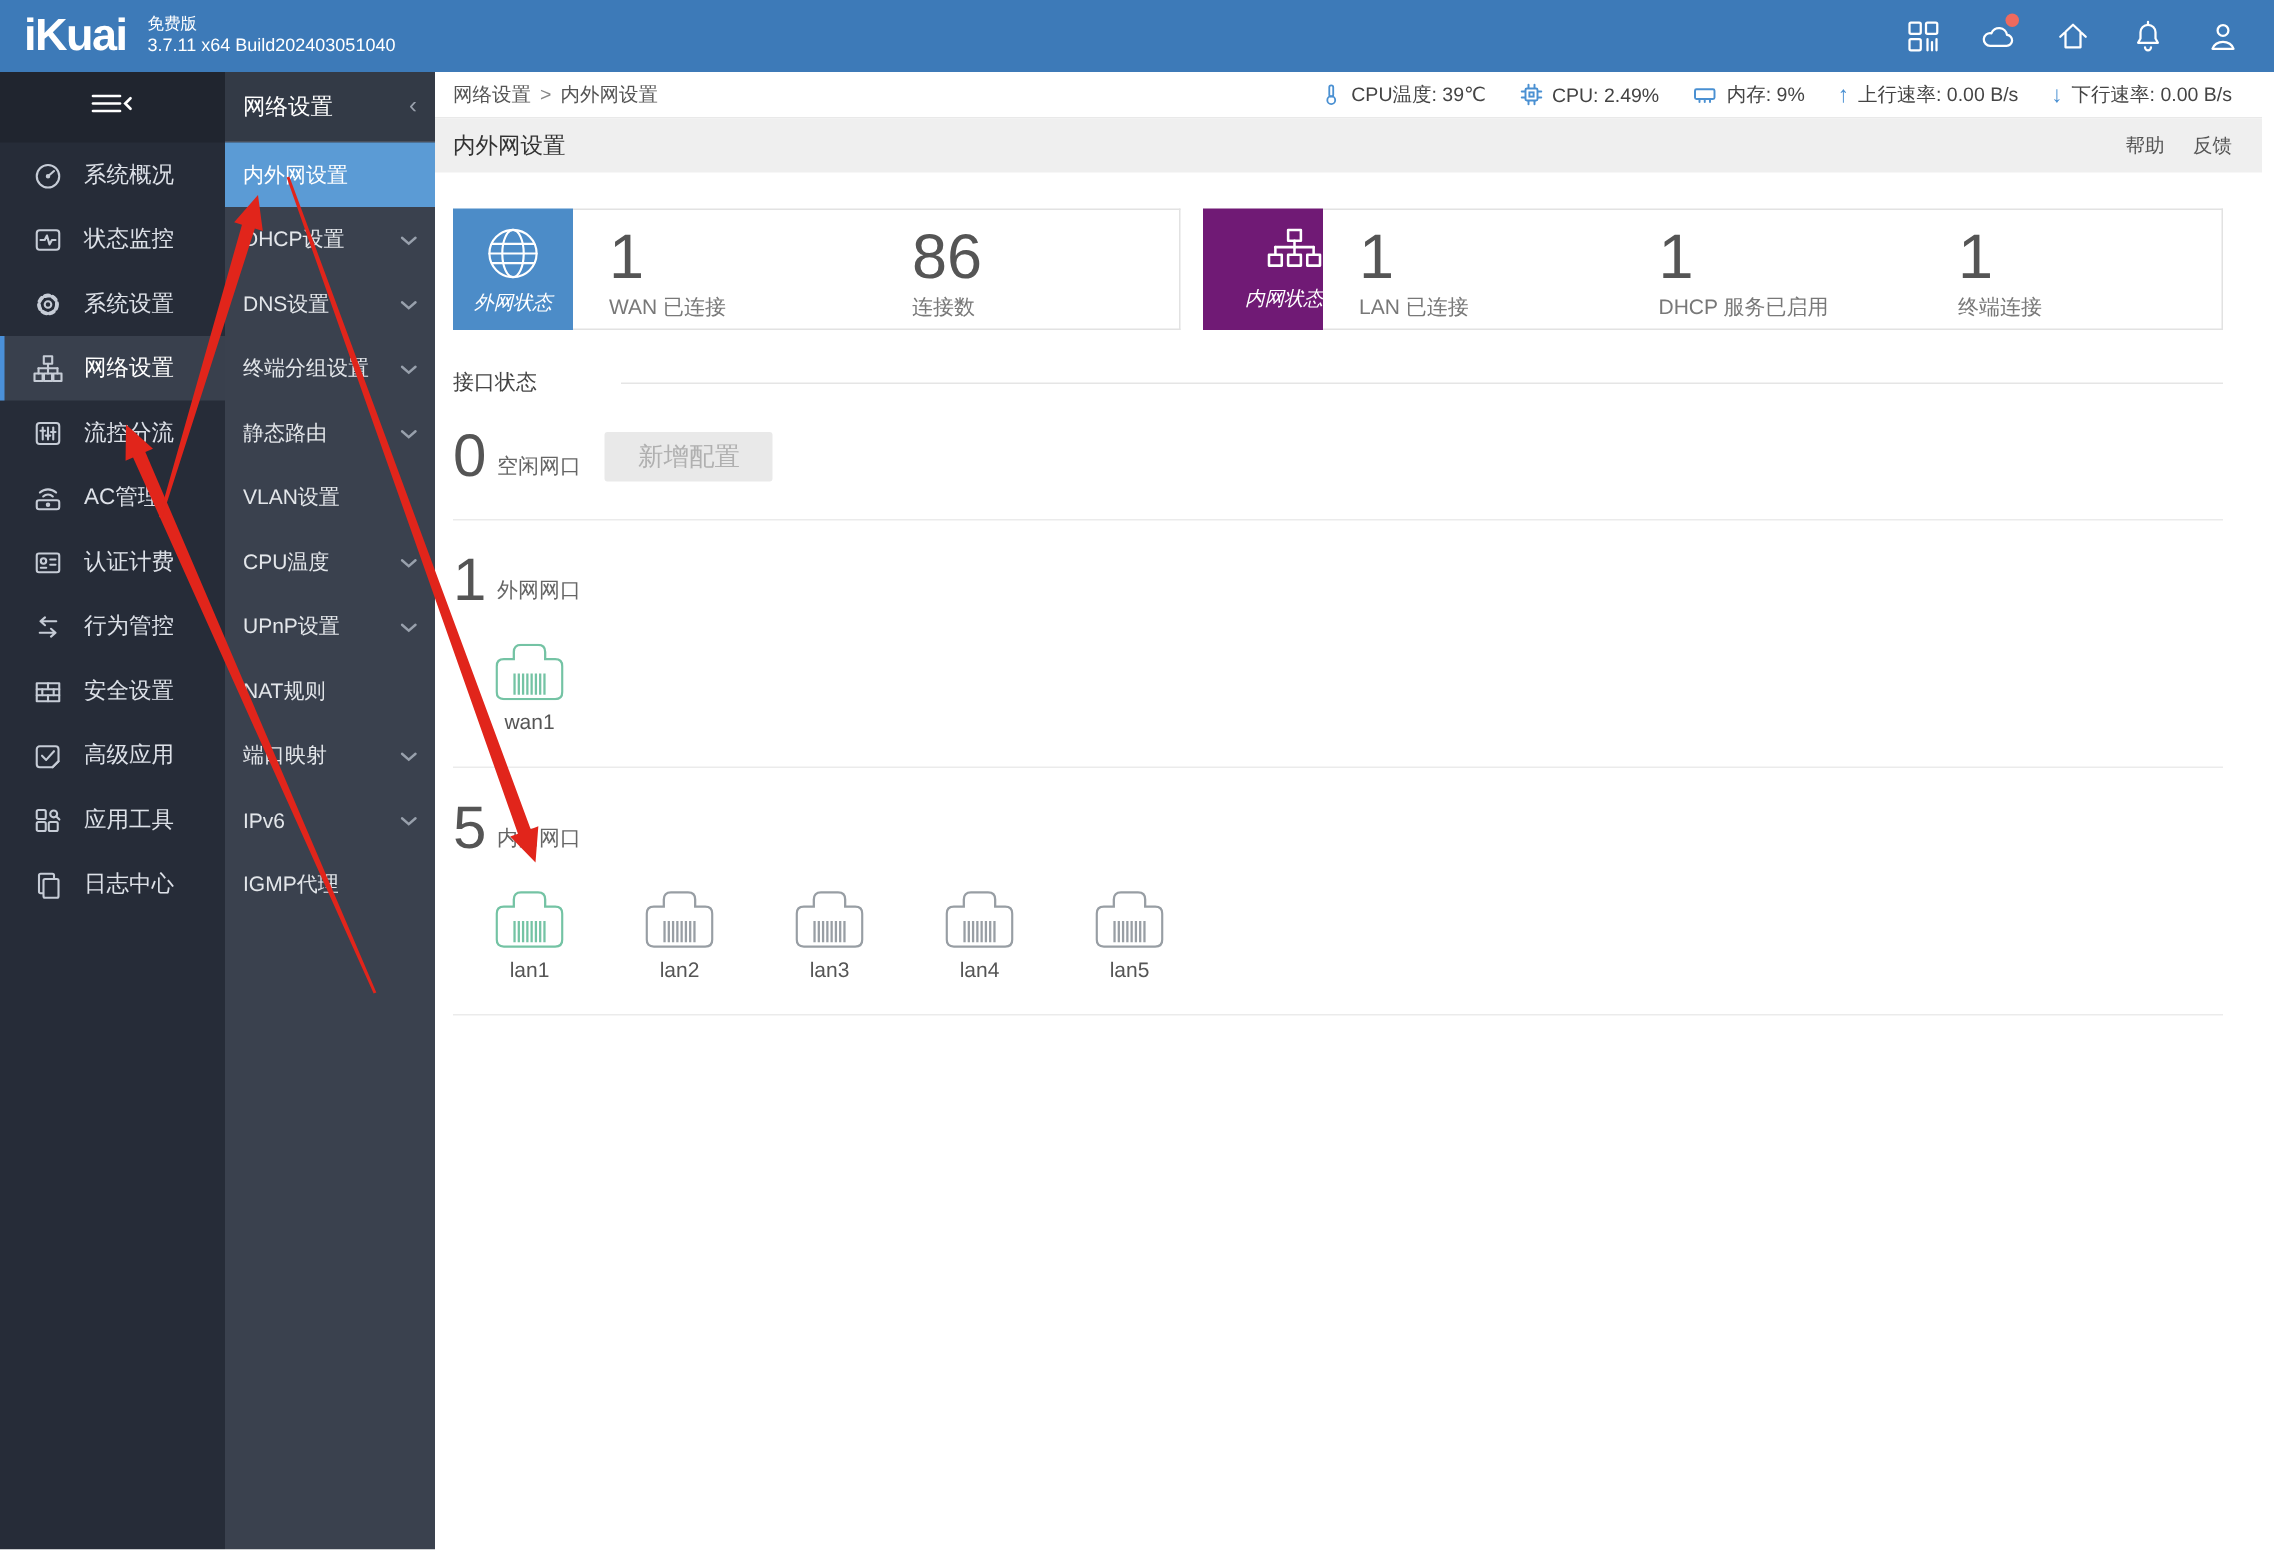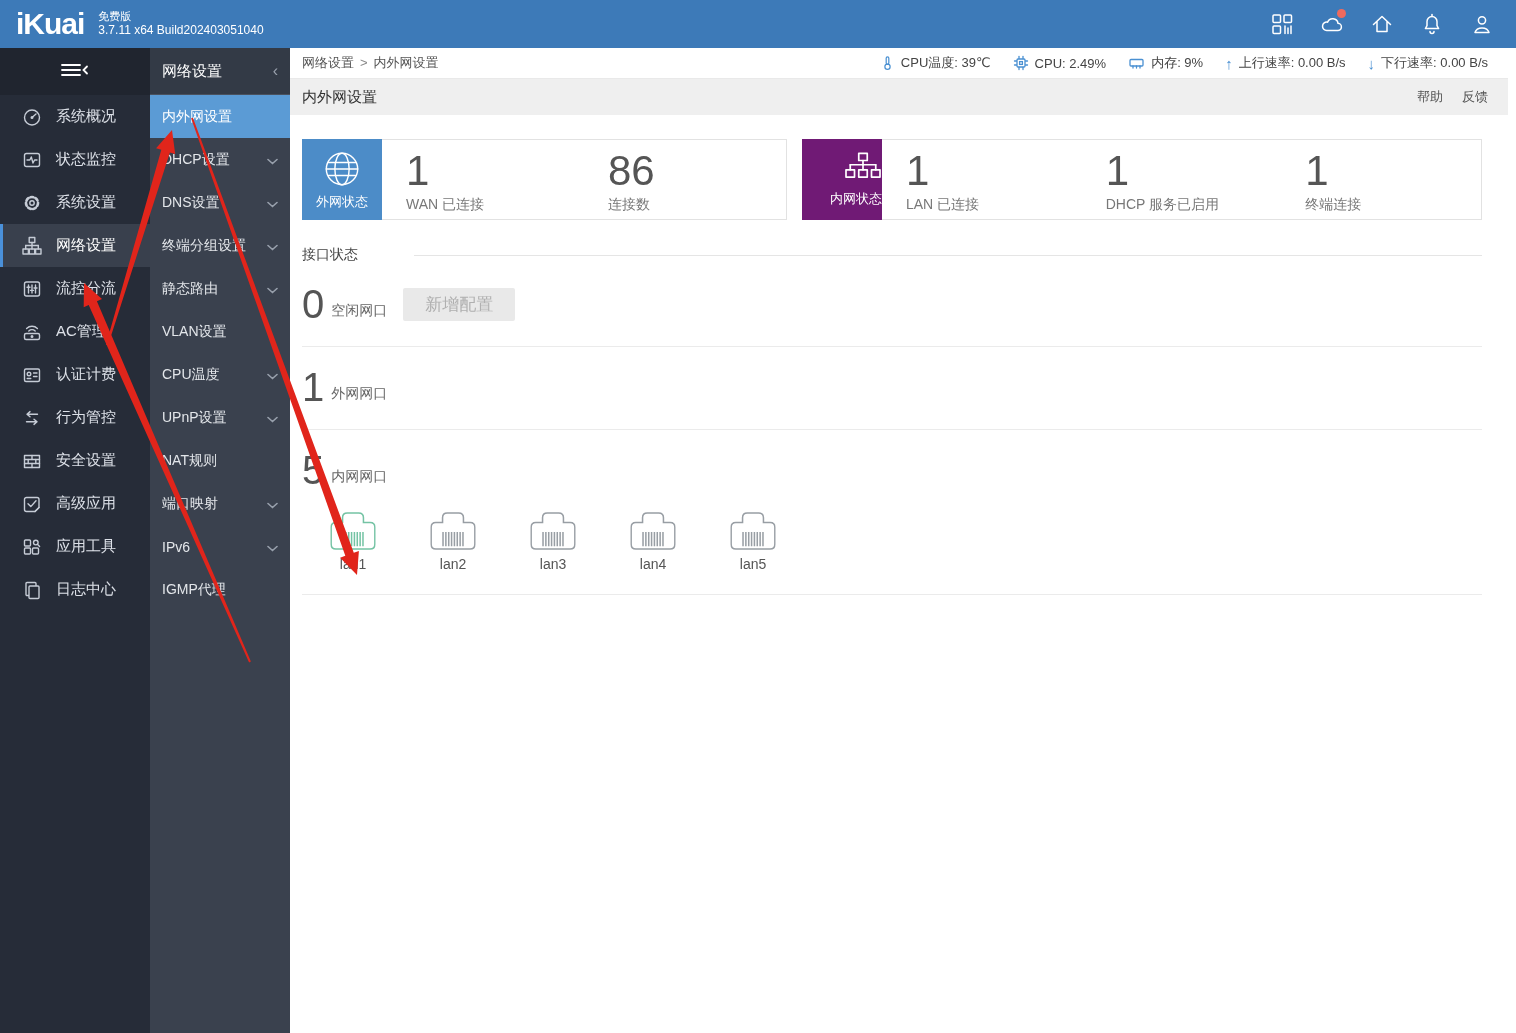--- a/index.html
+++ b/index.html
@@ -52,21 +52,21 @@
   .title-links { margin-left:auto; display:flex; gap:19px; }
   .title-links a { font-size:13px; color:#555; text-decoration:none; cursor:pointer; }
 
   .content { padding:24px 26px 0 20px; }
 
   
   .cards { display:flex; gap:15px; }
   .card { display:flex; height:81px; }
   .card-icon { width:80px; height:81px; display:flex; flex-direction:column; align-items:center; justify-content:center; color:#fff; flex:none; }
   .card-icon svg { stroke:#fff; fill:none; stroke-width:2; stroke-linecap:round; stroke-linejoin:round; margin-bottom:4px; }
-  .card-icon .cap { font-size:13px; }
+  .card-icon .cap { font-size:13px;font-style:italic; }
   .card-icon.blue { background:#4c8cc8; }
   .card-icon.green { background:#701a75;align-items:flex-end; }
   .card-body { border:1px solid #e2e2e2; border-left:none; background:#fff; display:flex; align-items:flex-start; padding-top:9px; }
   .card.c1 .card-body { width:405px; }
   .card.c2 .card-body { width:600px; }
   .metric { padding-left:24px; }
   .card.c1 .metric { width:215px; }
   .card.c2 .metric { width:200px; }
   .metric .val { font-size:42px; font-weight:300; color:#555; line-height:1.05; }
   .metric .lab { font-size:14px; color:#787878; margin-top:3px; }
@@ -471,20 +471,28 @@
       <span class="glab">空闲网口</span>
       <button class="btn-disabled">新增配置</button>
     </div>
 
     <div class="divider"></div>
 
     <div class="group-head">
       <span class="cnt">1</span>
       <span class="glab">外网网口</span>
     </div>
+    <div class="ports">
+      <div class="port connected">
+        <svg width="46" height="38" viewBox="0 0 48 40">
+            <use href="#port-shape"></use>
+          </svg>
+        <div class="pname">wan1</div>
+      </div>
+    </div>
 
     <div class="divider"></div>
 
     <div class="group-head">
       <span class="cnt">5</span>
       <span class="glab">内网网口</span>
     </div>
     <div class="ports">
       <div class="port connected">
         <svg width="46" height="38" viewBox="0 0 48 40">

